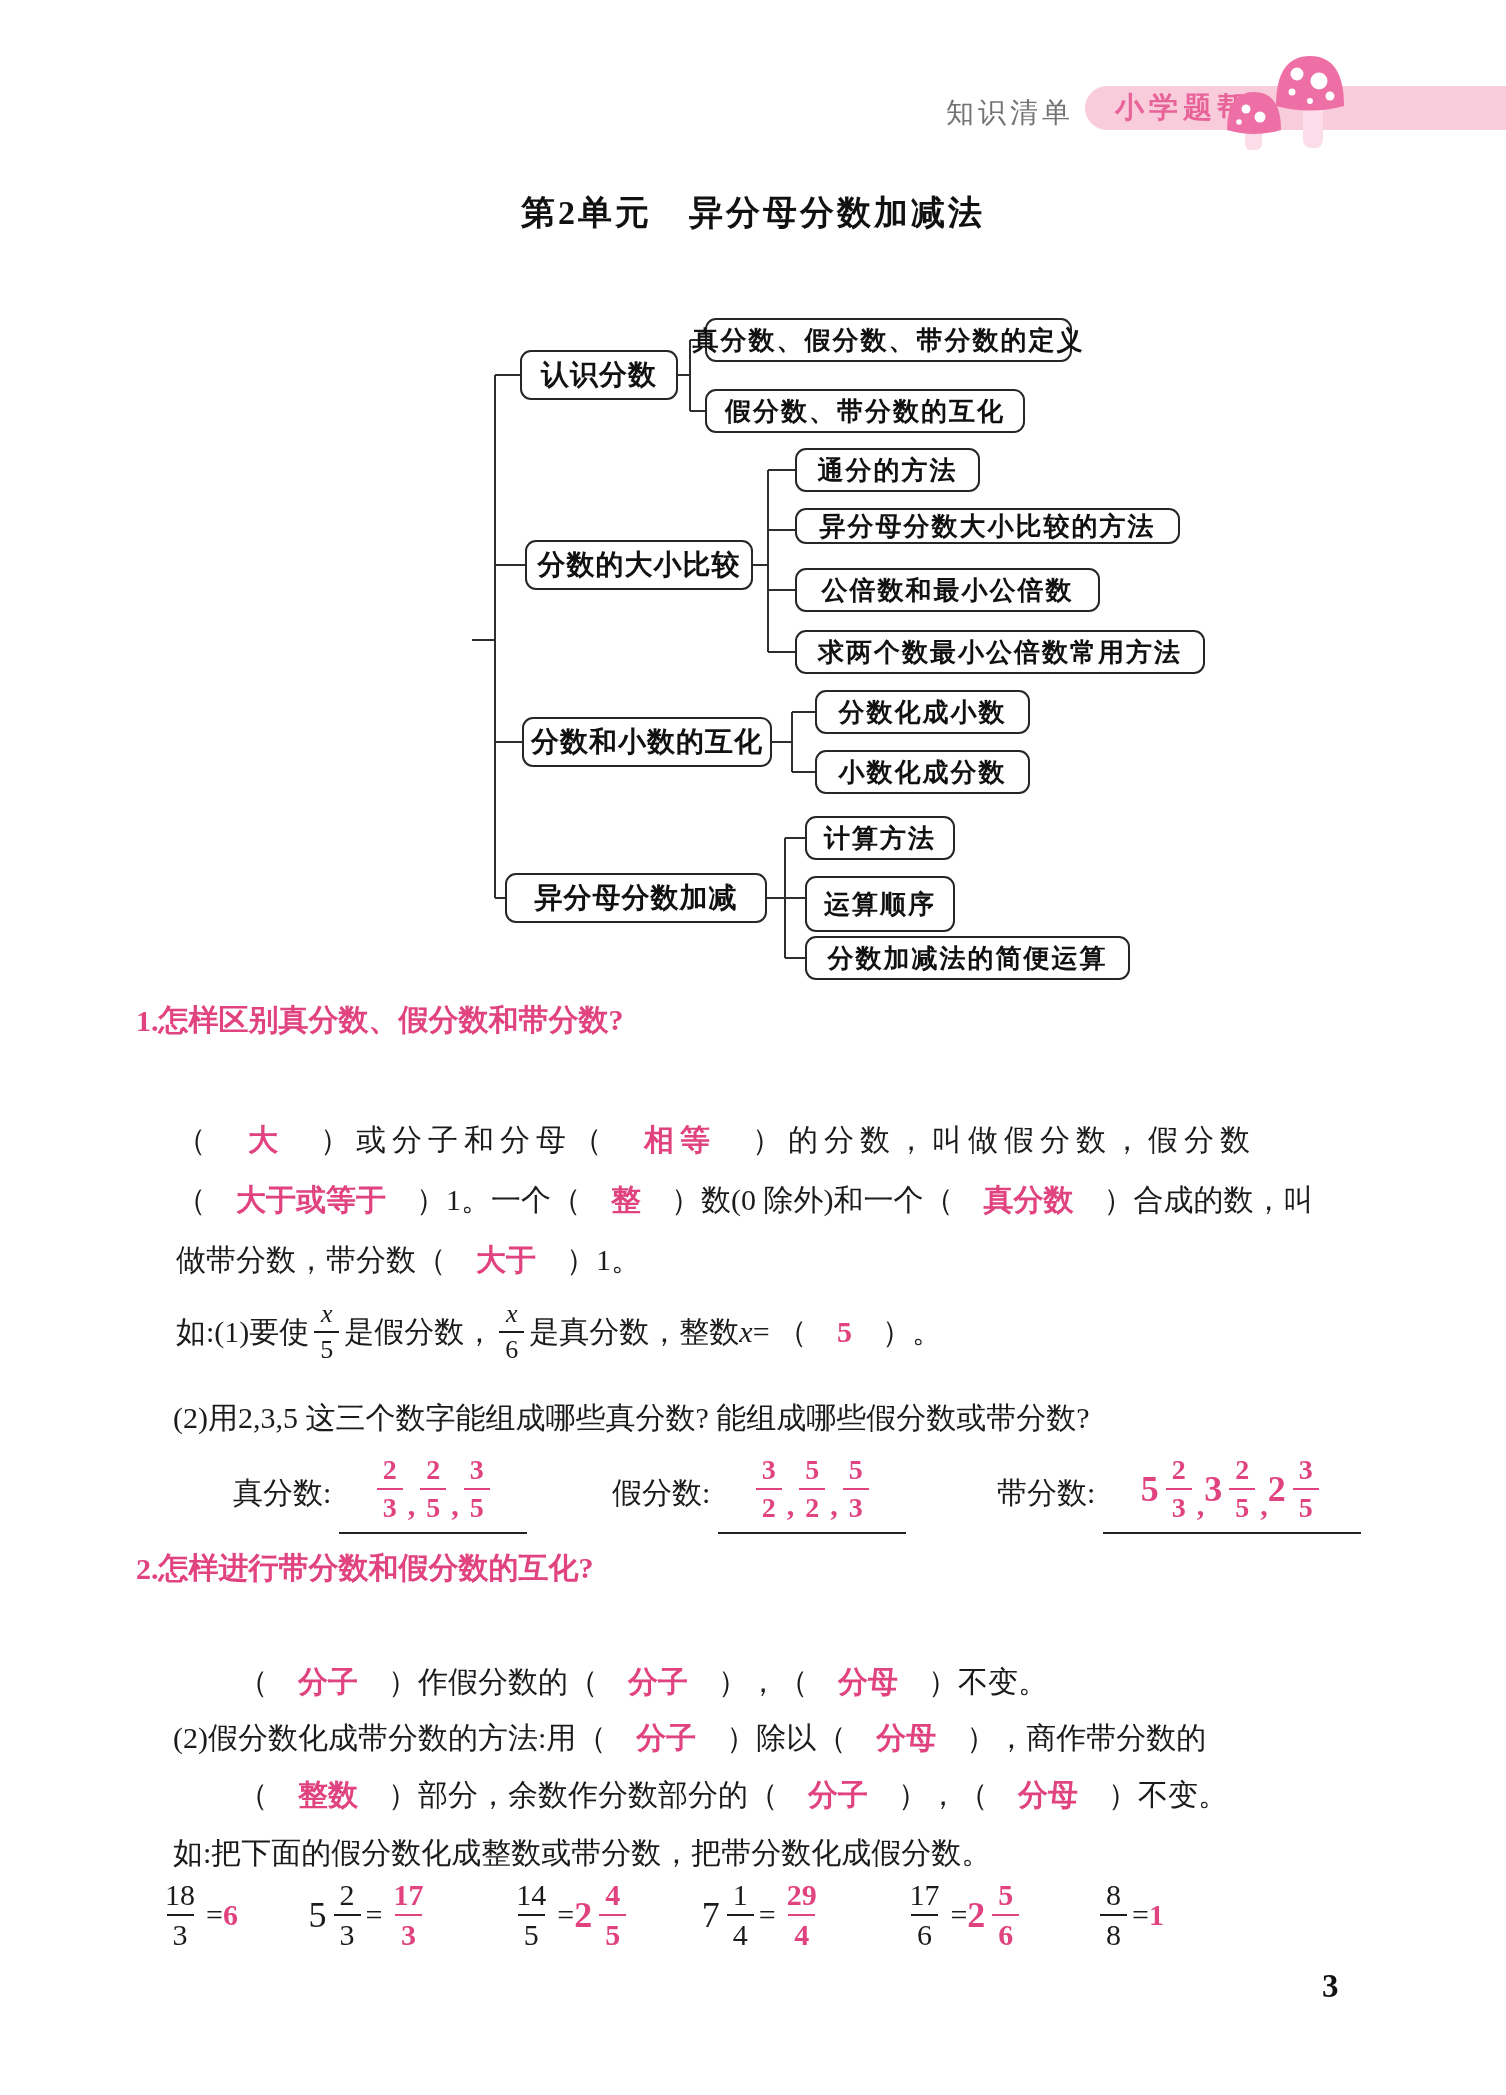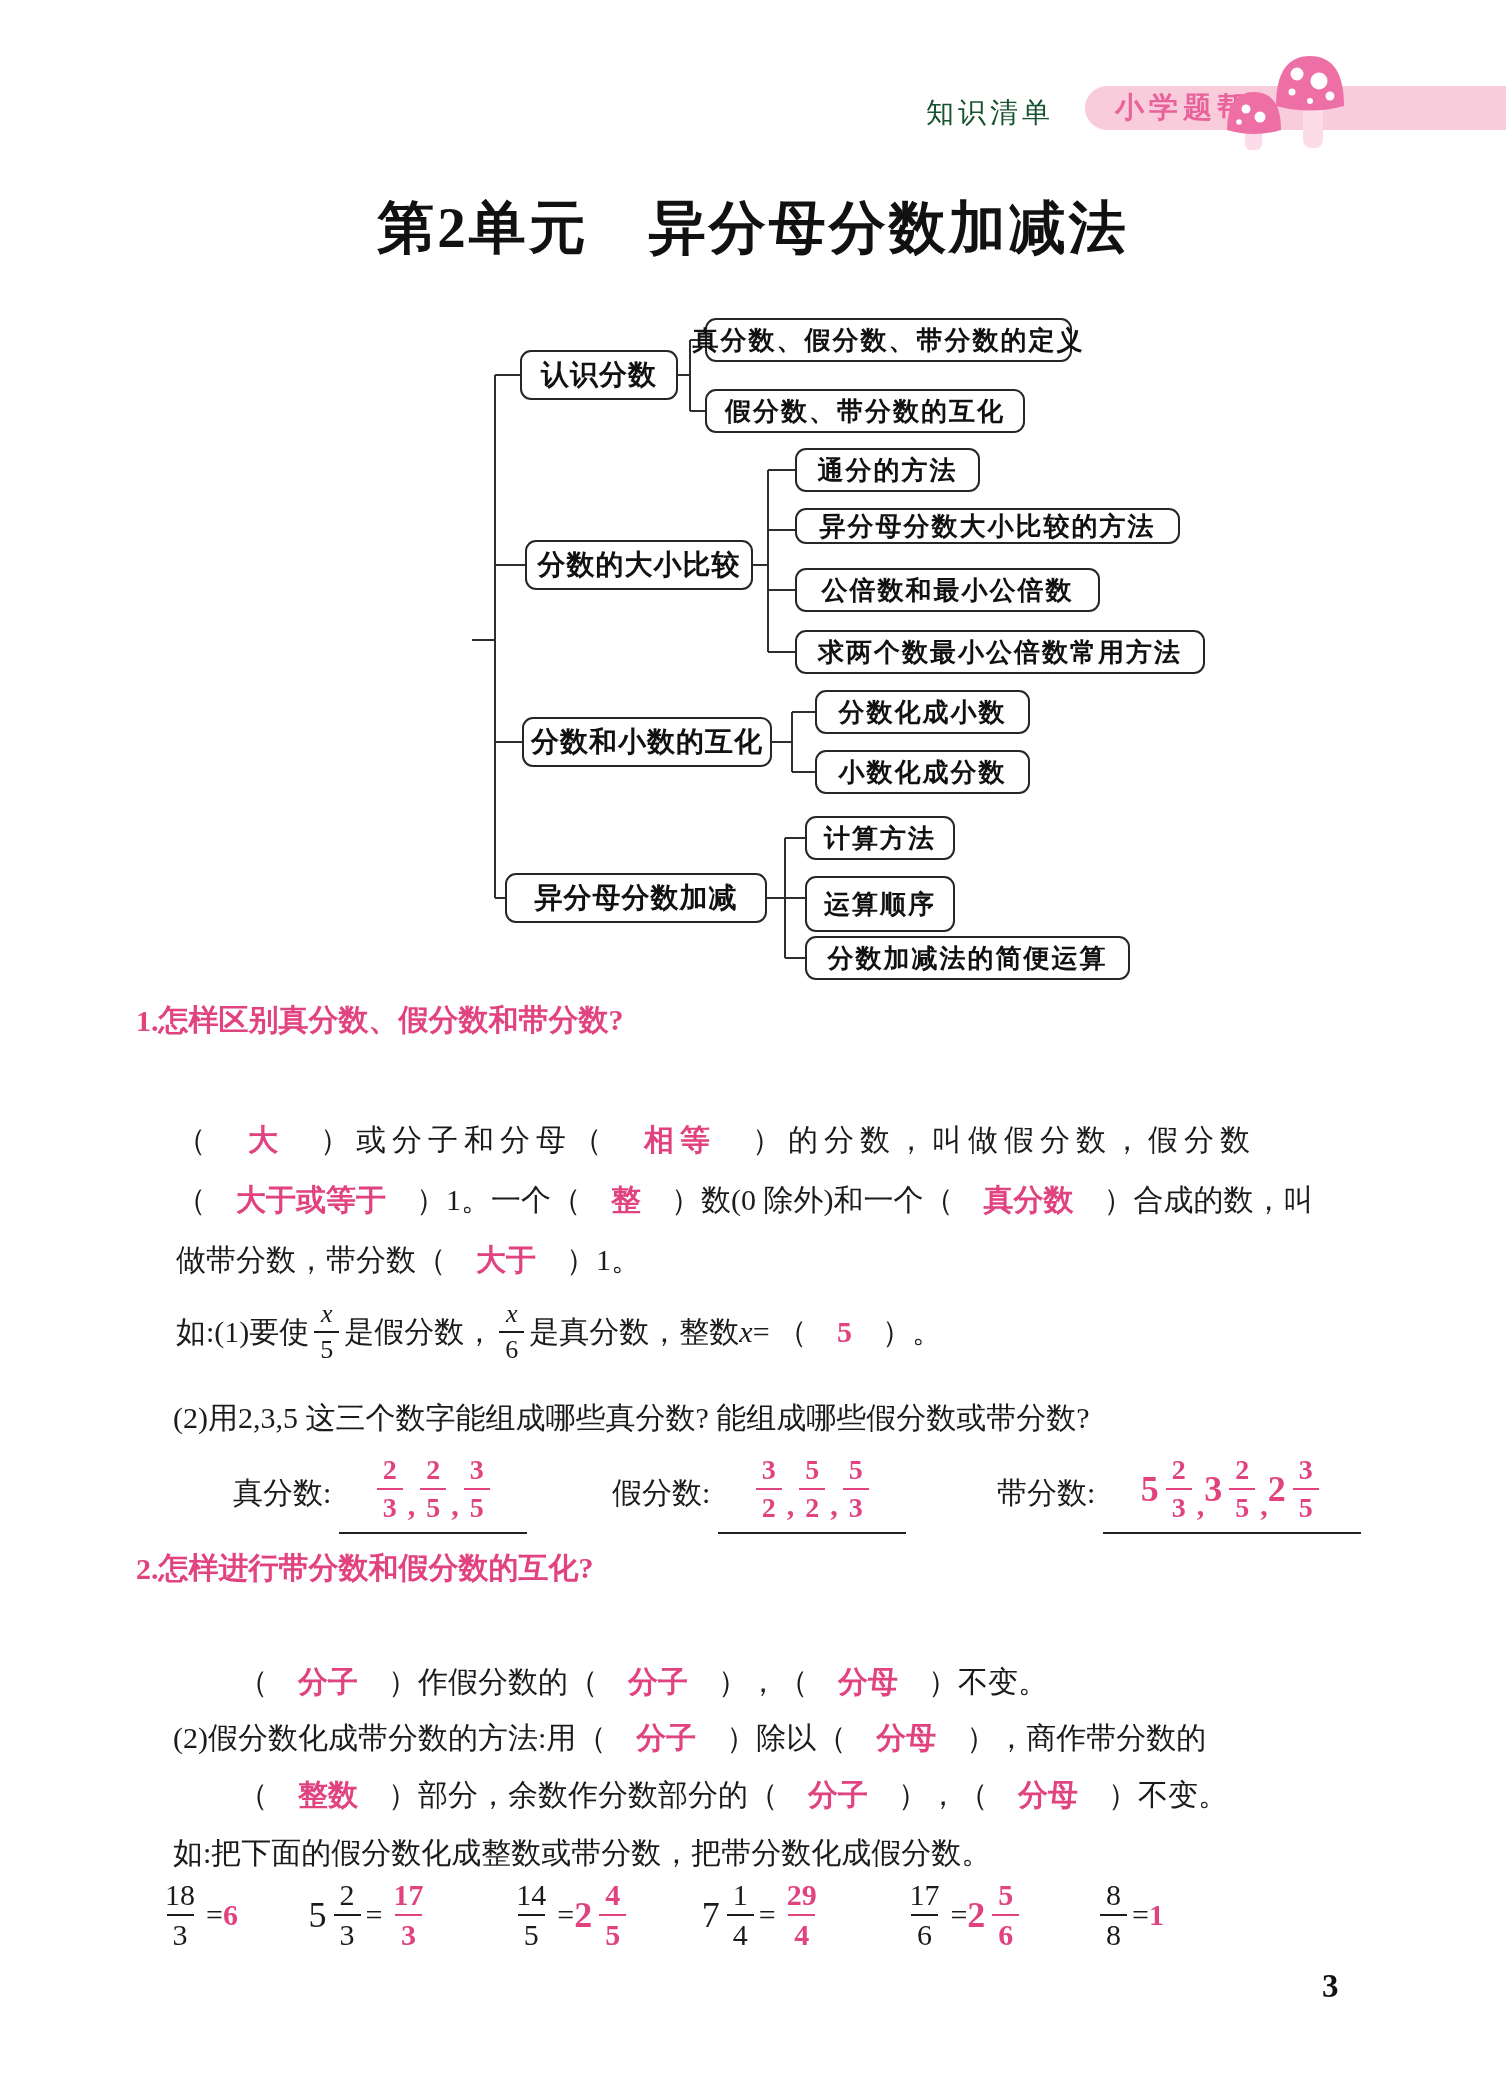--- a/index.html
+++ b/index.html
@@ -1,29 +1,29 @@
 <!DOCTYPE html>
 <html><head>
 <meta charset="utf-8">
 <style>
   :root{ --accent:#e0437f; --ink:#1b1b1b; --barpink:#f9ccdb; --mush:#ee6fa5; --mushlight:#fbdce8; }
   html,body{margin:0;padding:0;background:#ffffff;}
   .page{position:relative;width:1506px;height:2095px;background:#fff;overflow:hidden;
         font-family:"Liberation Serif","DejaVu Serif",serif;color:var(--ink);}
 
   
-  .hdr-label{position:absolute;left:926px;top:94px;font-size:28px;letter-spacing:4px;color:#14532d;text-align:center;}
+  .hdr-label{position:absolute;left:946px;top:94px;font-size:28px;letter-spacing:4px;color:#737373;text-align:center;}
   .hdr-bar{position:absolute;left:1085px;top:86px;width:421px;height:44px;background:var(--barpink);
            border-radius:22px 0 0 22px;display:flex;align-items:center;}
   .hdr-brand{font-size:29px;font-weight:bold;color:#e8639a;letter-spacing:5px;margin-left:30px;}
   .mushrooms{position:absolute;left:1225px;top:48px;}
 
   
   .title{position:absolute;left:0;top:190px;width:100%;text-align:center;
-         font-size:57px;font-weight:bold;letter-spacing:3px;color:#111;}
+         font-size:34px;font-weight:bold;letter-spacing:3px;color:#111;}
 
   
   .diagram{position:absolute;left:290px;top:310px;width:950px;height:700px;}
   .diagram svg.lines{position:absolute;left:0;top:0;}
   .dbox{position:absolute;border:2px solid #262626;border-radius:11px;background:#fff;
         display:flex;align-items:center;justify-content:center;font-weight:bold;
         white-space:nowrap;color:#111;box-sizing:border-box;}
   .branch{font-size:28px;letter-spacing:1px;}
   .leaf{font-size:26px;letter-spacing:2px;}
   .root{flex-direction:column;align-items:flex-start;justify-content:center;

